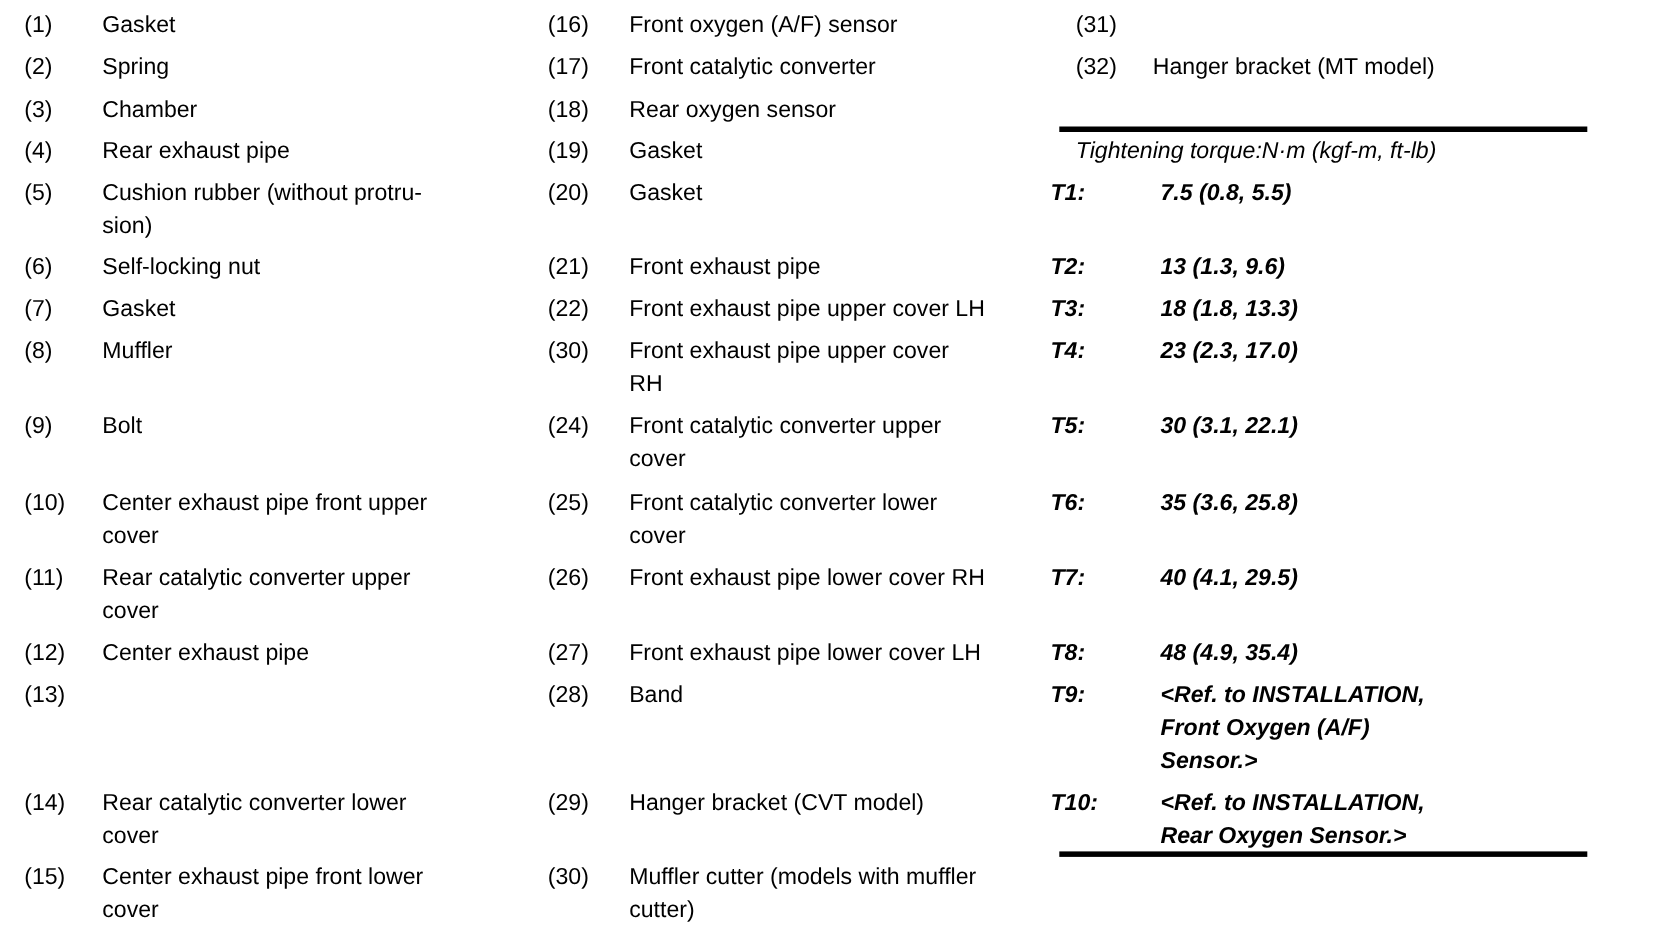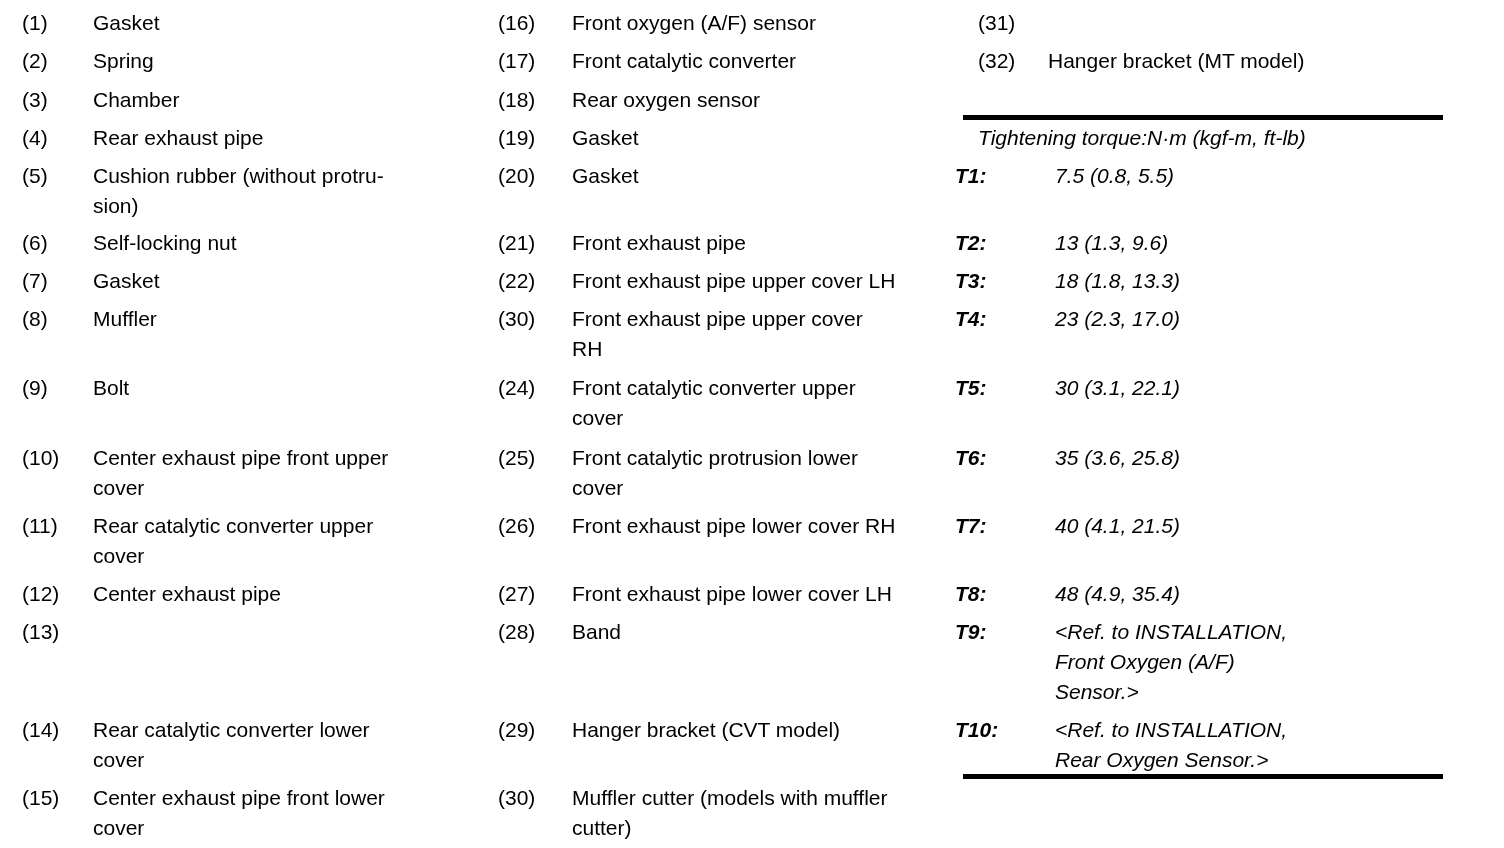--- a/index.html
+++ b/index.html
@@ -24,21 +24,21 @@
   
   .n1 { grid-column: 1; padding-left: 22px; }
   .b1 { grid-column: 2; }
   .n2 { grid-column: 3; }
   .b2 { grid-column: 4; }
   .n3 { grid-column: 5; padding-left: 23px; }
   .b3 { grid-column: 6; }
   
   .th { grid-row: 4; grid-column: 5 / 7; padding-left: 23px; font-weight: normal; font-style: italic; }
   .tl { grid-column: 5; padding-right: 8px; font-weight: bold; font-style: italic; }
-  .tv { grid-column: 6; padding-left: 7px; font-weight: normal; font-style: italic; }
+  .tv { grid-column: 6; padding-left: 7px; font-weight: bold; font-style: italic; }
   
   .r1{grid-row:1}.r2{grid-row:2}.r3{grid-row:3}.r4{grid-row:4}.r5{grid-row:5}
   .r6{grid-row:6}.r7{grid-row:7}.r8{grid-row:8}.r9{grid-row:9}.r10{grid-row:10}
   .r11{grid-row:11}.r12{grid-row:12}.r13{grid-row:13}.r14{grid-row:14}.r15{grid-row:15}
   
   .rule { position: absolute; left: 963px; width: 480px; height: 5px; background: #000000; }
   .rule-top { top: 115px; }
   .rule-bottom { top: 774px; }
 </style>
 </head>
@@ -96,21 +96,21 @@
     <div class="cell b2 r6">Front exhaust pipe</div>
     <div class="cell n2 r7">(22)</div>
     <div class="cell b2 r7">Front exhaust pipe upper cover LH</div>
     <div class="cell n2 r8">(30)</div>
     <div class="cell b2 r8">Front exhaust pipe upper cover
 RH</div>
     <div class="cell n2 r9">(24)</div>
     <div class="cell b2 r9">Front catalytic converter upper
 cover</div>
     <div class="cell n2 r10">(25)</div>
-    <div class="cell b2 r10">Front catalytic protrusion lower
+    <div class="cell b2 r10">Front catalytic converter lower
 cover</div>
     <div class="cell n2 r11">(26)</div>
     <div class="cell b2 r11">Front exhaust pipe lower cover RH</div>
     <div class="cell n2 r12">(27)</div>
     <div class="cell b2 r12">Front exhaust pipe lower cover LH</div>
     <div class="cell n2 r13">(28)</div>
     <div class="cell b2 r13">Band</div>
     <div class="cell n2 r14">(29)</div>
     <div class="cell b2 r14">Hanger bracket (CVT model)</div>
     <div class="cell n2 r15">(30)</div>
@@ -129,21 +129,21 @@
     <div class="cell tv r6">13 (1.3, 9.6)</div>
     <div class="cell tl r7">T3:</div>
     <div class="cell tv r7">18 (1.8, 13.3)</div>
     <div class="cell tl r8">T4:</div>
     <div class="cell tv r8">23 (2.3, 17.0)</div>
     <div class="cell tl r9">T5:</div>
     <div class="cell tv r9">30 (3.1, 22.1)</div>
     <div class="cell tl r10">T6:</div>
     <div class="cell tv r10">35 (3.6, 25.8)</div>
     <div class="cell tl r11">T7:</div>
-    <div class="cell tv r11">40 (4.1, 21.5)</div>
+    <div class="cell tv r11">40 (4.1, 29.5)</div>
     <div class="cell tl r12">T8:</div>
     <div class="cell tv r12">48 (4.9, 35.4)</div>
     <div class="cell tl r13">T9:</div>
     <div class="cell tv r13">&lt;Ref. to INSTALLATION,
 Front Oxygen (A/F)
 Sensor.&gt;</div>
     <div class="cell tl r14">T10:</div>
     <div class="cell tv r14">&lt;Ref. to INSTALLATION,
 Rear Oxygen Sensor.&gt;</div>
   </div>

